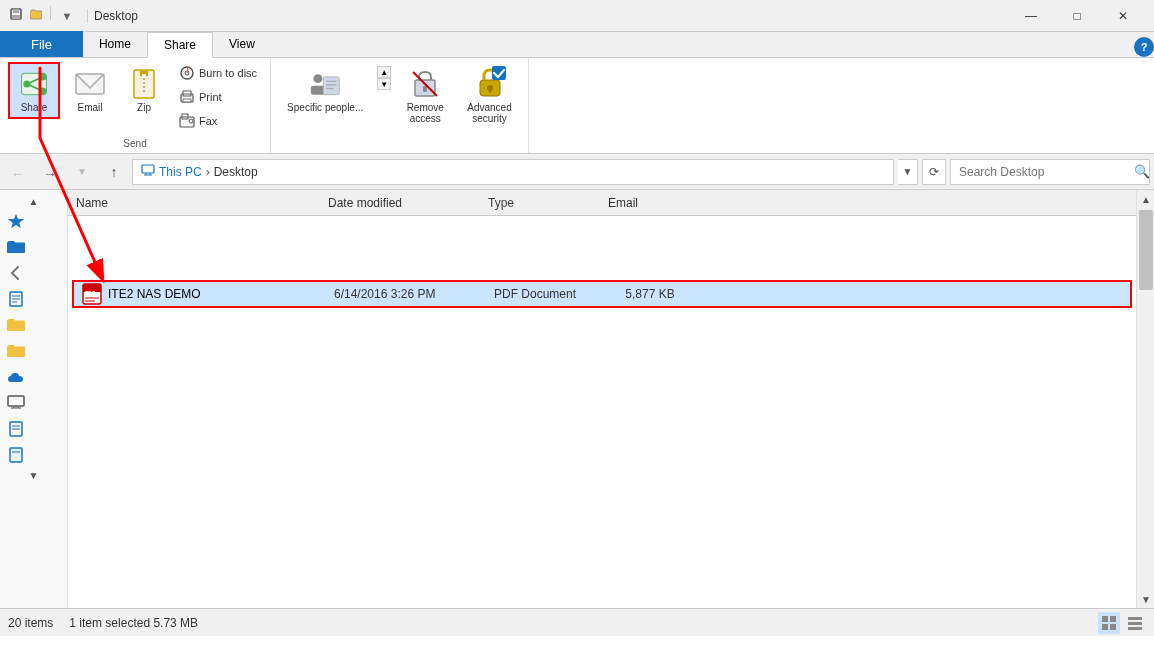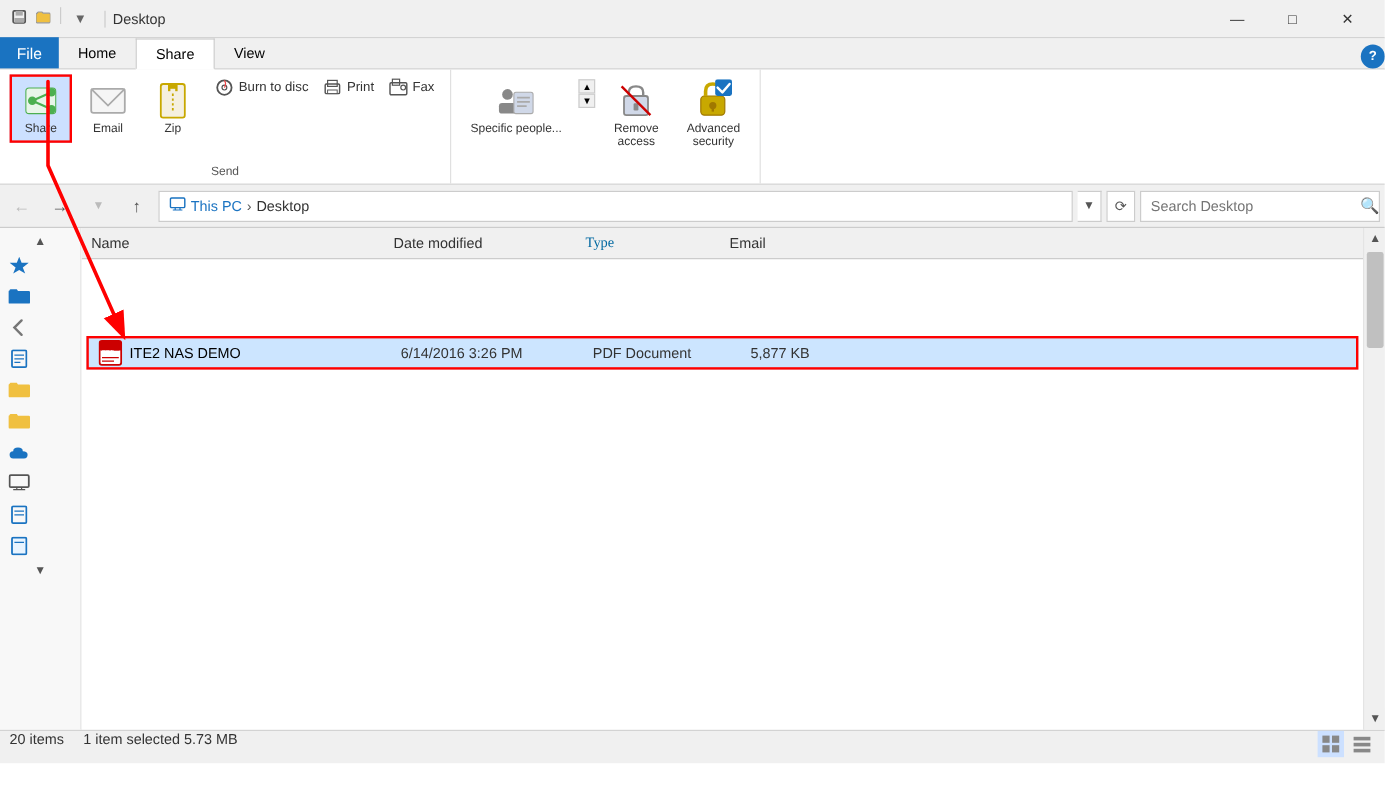--- a/index.html
+++ b/index.html
@@ -43,21 +43,21 @@
       display: flex;
       align-items: flex-end;
       padding-left: 0;
       border-bottom: 1px solid #ccc;
     }
     .ribbon-tab {
       padding: 4px 16px; font-size: 12px; cursor: pointer; height: 26px;
       display: flex; align-items: center; border: none; background: transparent;
     }
     .ribbon-tab.file {
-      background: #1a73c1; color: #fff; font-size: 13px; font-weight: 500; padding: 4px 14px;
+      background: #1a73c1; color: #fff; font-size: 13px; font-weight: 500; padding: 4px 31px;
     }
     .ribbon-tab.active {
       background: #fff; border: 1px solid #ccc; border-bottom: 1px solid #fff;
       margin-bottom: -1px; z-index: 10;
     }
 
     
     .ribbon {
       height: 96px;
       background: #fff;
@@ -91,21 +91,21 @@
       padding: 4px 6px;
       cursor: pointer;
       min-width: 48px;
       border: 2px solid transparent;
       background: transparent;
     }
     .ribbon-btn.selected { background: #cce0ff; border-color: #2196f3; border: 2px solid red; }
     .ribbon-btn-icon { width: 32px; height: 32px; display: flex; align-items: center; justify-content: center; }
     .ribbon-btn-label { font-size: 10px; color: #333; text-align: center; margin-top: 2px; }
 
-    .ribbon-small-group { display: flex; gap: 2px; }
+    .ribbon-small-group { display: flex; flex-direction: column; gap: 2px; }
     .ribbon-small-btn {
       display: flex; align-items: center; gap: 4px;
       padding: 2px 4px; cursor: pointer; font-size: 11px; color: #333;
       background: transparent; border: 1px solid transparent;
     }
     .ribbon-small-icon { width: 16px; height: 16px; display: flex; align-items: center; justify-content: center; }
 
     .ribbon-scroll {
       display: flex; flex-direction: column; justify-content: space-around;
       padding: 4px 0;
@@ -192,21 +192,21 @@
     .file-list-header {
       display: flex;
       align-items: center;
       height: 26px;
       background: #f0f0f0;
       border-bottom: 1px solid #ccc;
       padding: 0;
     }
     .file-col-name { width: 260px; padding-left: 8px; font-size: 12px; color: #333; cursor: pointer; }
     .file-col-date { width: 160px; font-size: 12px; color: #333; cursor: pointer; }
-    .file-col-type { width: 120px; font-size: 12px; color: #0369a1; cursor: pointer; font-family: Liberation Serif, serif; }
+    .file-col-type { width: 120px; font-size: 12px; color: #404040; cursor: pointer; }
     .file-col-size { width: 80px; font-size: 12px; color: #333; cursor: pointer; }
     .file-list-body { padding: 4px 0; }
     .file-row {
       display: flex; align-items: center; height: 28px;
       padding: 0; cursor: pointer;
     }
     .file-row.selected { background: #cce5ff; border: 2px solid red; margin: 2px 4px; }
     .file-cell-name { width: 260px; padding-left: 8px; font-size: 12px; display: flex; align-items: center; gap: 6px; }
     .file-cell-date { width: 160px; font-size: 12px; color: #333; }
     .file-cell-type { width: 120px; font-size: 12px; color: #333; }
@@ -224,20 +224,21 @@
     .scrollbar-btn { width: 18px; height: 18px; display: flex; align-items: center; justify-content: center; font-size: 10px; color: #555; cursor: pointer; background: #f0f0f0; }
     .scrollbar-track { flex: 1; background: #f0f0f0; position: relative; }
     .scrollbar-thumb { width: 14px; height: 80px; background: #c0c0c0; margin: 2px; border-radius: 2px; }
 
     
     .status-bar {
       height: 28px;
       background: #f0f0f0;
       border-top: 1px solid #ccc;
       display: flex;
+      align-items: center;
       padding: 0 8px;
       gap: 16px;
       font-size: 12px;
       color: #333;
     }
     .status-bar-right { margin-left: auto; display: flex; gap: 4px; }
     .view-btn { width: 22px; height: 22px; display: flex; align-items: center; justify-content: center; cursor: pointer; }
     .view-btn.active { background: #cce0ff; }
 
     .window-wrapper { position: relative; width: 1154px; height: 658px; }

